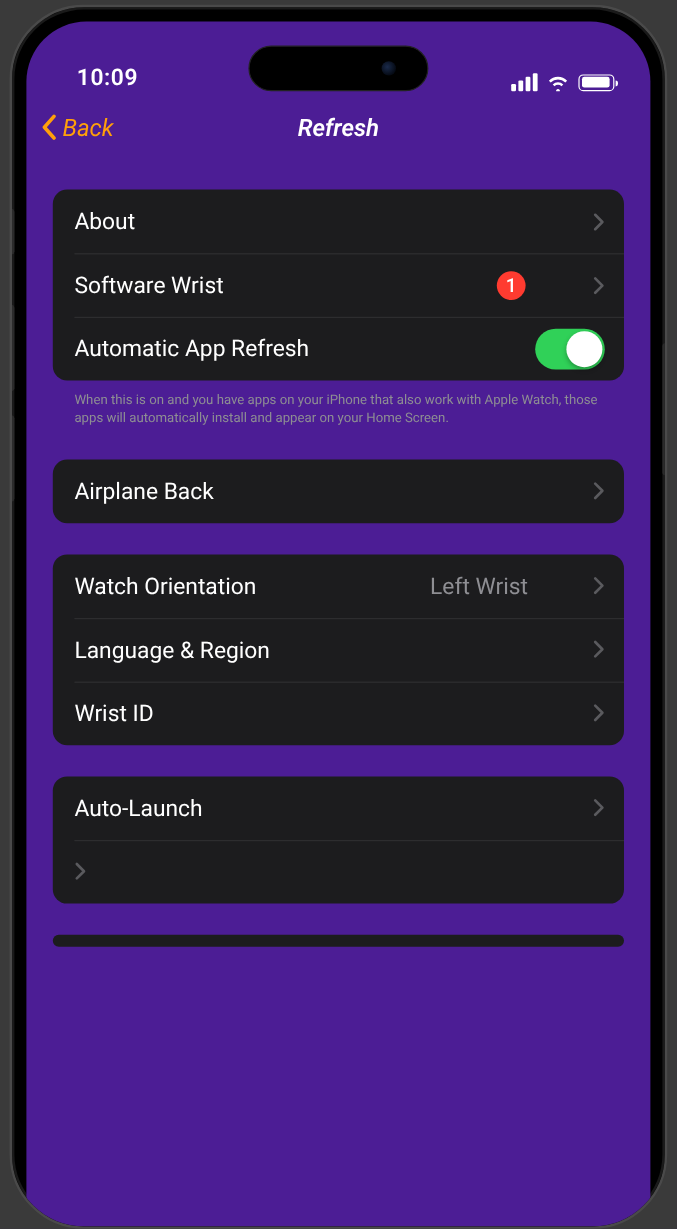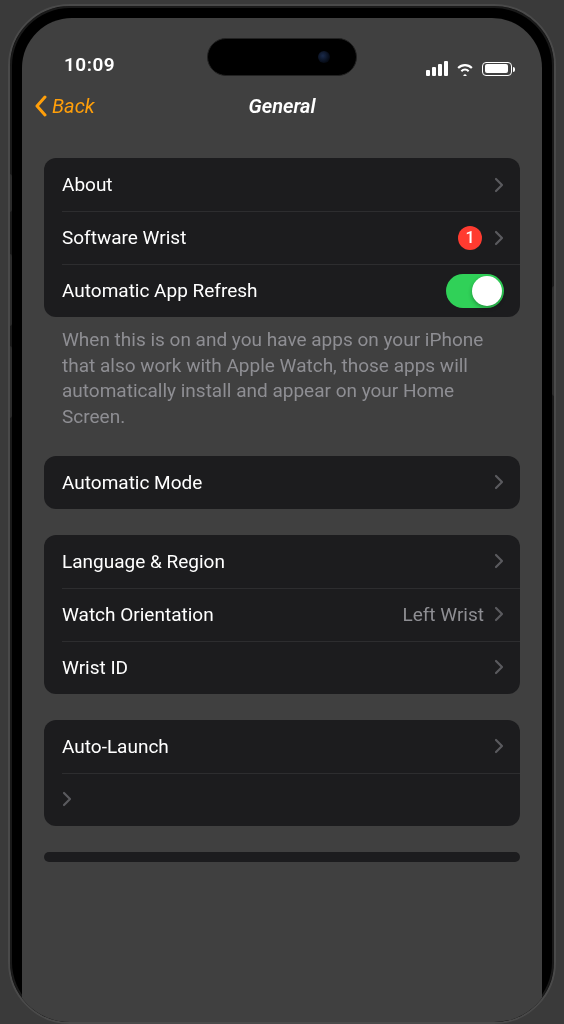--- a/index.html
+++ b/index.html
@@ -16,21 +16,21 @@
       border: 2px solid #4a4a4a;
       box-shadow: inset 0 0 0 2px #1a1a1a;
       overflow: hidden;
     }
     .screen {
       position: absolute;
       top: 12px;
       left: 12px;
       right: 12px;
       bottom: 0;
-      background: #404040;
+      background: #4c1d95;
       border-radius: 50px 50px 0 0;
       overflow: hidden;
     }
 
     .notch {
       position: absolute;
       top: 20px;
       left: 50%;
       transform: translateX(-50%);
       width: 150px;
@@ -115,20 +115,21 @@
     }
     .group:first-child { margin-top: 14px; }
 
     .row {
       min-height: 53px;
       display: flex;
       align-items: center;
       padding: 0 16px 0 18px;
       cursor: pointer;
       position: relative;
+      gap: 44px;
     }
     .row + .row::before {
       content: "";
       position: absolute;
       top: 0; left: 18px; right: 0;
       height: 1px;
       background: rgba(255,255,255,0.08);
     }
     .row-label { flex: 1; color: #fff; font-size: 19px; font-weight: 400; }
     .row-value { color: #8e8e93; font-size: 19px; margin-right: 10px; }
@@ -160,21 +161,21 @@
       position: absolute;
       top: 2px; right: 2px;
       width: 30px; height: 30px;
       background: #fff;
       border-radius: 50%;
       box-shadow: 0 2px 4px rgba(0,0,0,0.3);
     }
 
     .footer-text {
       color: #8e8e93;
-      font-size: 19px;
+      font-size: 11px;
       line-height: 1.35;
       padding: 10px 18px 0 18px;
     }
   </style>
 </head>
 <body>
 
 <div class="device">
   <div class="side-btn sb-left1"></div>
   <div class="side-btn sb-left2"></div>
@@ -205,21 +206,21 @@
       </div>
     </div>
 
     <div class="nav-bar">
       <div class="back-btn">
         <svg class="back-chevron" viewBox="0 0 14 22">
           <polyline points="11,2 3,11 11,20" fill="none" stroke="#ff9f0a" stroke-width="3" stroke-linecap="round" stroke-linejoin="round"></polyline>
         </svg>
         <span>Back</span>
       </div>
-      <div class="nav-title">General</div>
+      <div class="nav-title">Refresh</div>
     </div>
 
     <div class="content">
 
       <div class="group">
         <div class="row">
           <span class="row-label">About</span>
           <svg class="chevron" width="10" height="16" viewBox="0 0 10 16">
               <polyline points="2,2 8,8 2,14" fill="none" stroke="#5a5a5e" stroke-width="2.2" stroke-linecap="round" stroke-linejoin="round"></polyline>
             </svg>
@@ -236,42 +237,42 @@
           <div class="toggle">
             <div class="knob"></div>
           </div>
         </div>
       </div>
 
       <div class="footer-text">When this is on and you have apps on your iPhone that also work with Apple Watch, those apps will automatically install and appear on your Home Screen.</div>
 
       <div class="group">
         <div class="row">
-          <span class="row-label">Automatic Mode</span>
-          <svg class="chevron" width="10" height="16" viewBox="0 0 10 16">
-              <polyline points="2,2 8,8 2,14" fill="none" stroke="#5a5a5e" stroke-width="2.2" stroke-linecap="round" stroke-linejoin="round"></polyline>
-            </svg>
-        </div>
-      </div>
-
-      <div class="group">
-        <div class="row">
-          <span class="row-label">Language &amp; Region</span>
-          <svg class="chevron" width="10" height="16" viewBox="0 0 10 16">
-              <polyline points="2,2 8,8 2,14" fill="none" stroke="#5a5a5e" stroke-width="2.2" stroke-linecap="round" stroke-linejoin="round"></polyline>
-            </svg>
-        </div>
+          <span class="row-label">Airplane Back</span>
+          <svg class="chevron" width="10" height="16" viewBox="0 0 10 16">
+              <polyline points="2,2 8,8 2,14" fill="none" stroke="#5a5a5e" stroke-width="2.2" stroke-linecap="round" stroke-linejoin="round"></polyline>
+            </svg>
+        </div>
+      </div>
+
+      <div class="group">
         <div class="row">
           <span class="row-label">Watch Orientation</span>
           <span class="row-value">Left Wrist</span>
           <svg class="chevron" width="10" height="16" viewBox="0 0 10 16">
               <polyline points="2,2 8,8 2,14" fill="none" stroke="#5a5a5e" stroke-width="2.2" stroke-linecap="round" stroke-linejoin="round"></polyline>
             </svg>
         </div>
         <div class="row">
+          <span class="row-label">Language &amp; Region</span>
+          <svg class="chevron" width="10" height="16" viewBox="0 0 10 16">
+              <polyline points="2,2 8,8 2,14" fill="none" stroke="#5a5a5e" stroke-width="2.2" stroke-linecap="round" stroke-linejoin="round"></polyline>
+            </svg>
+        </div>
+        <div class="row">
           <span class="row-label">Wrist ID</span>
           <svg class="chevron" width="10" height="16" viewBox="0 0 10 16">
               <polyline points="2,2 8,8 2,14" fill="none" stroke="#5a5a5e" stroke-width="2.2" stroke-linecap="round" stroke-linejoin="round"></polyline>
             </svg>
         </div>
       </div>
 
       <div class="group">
         <div class="row">
           <span class="row-label">Auto-Launch</span>

